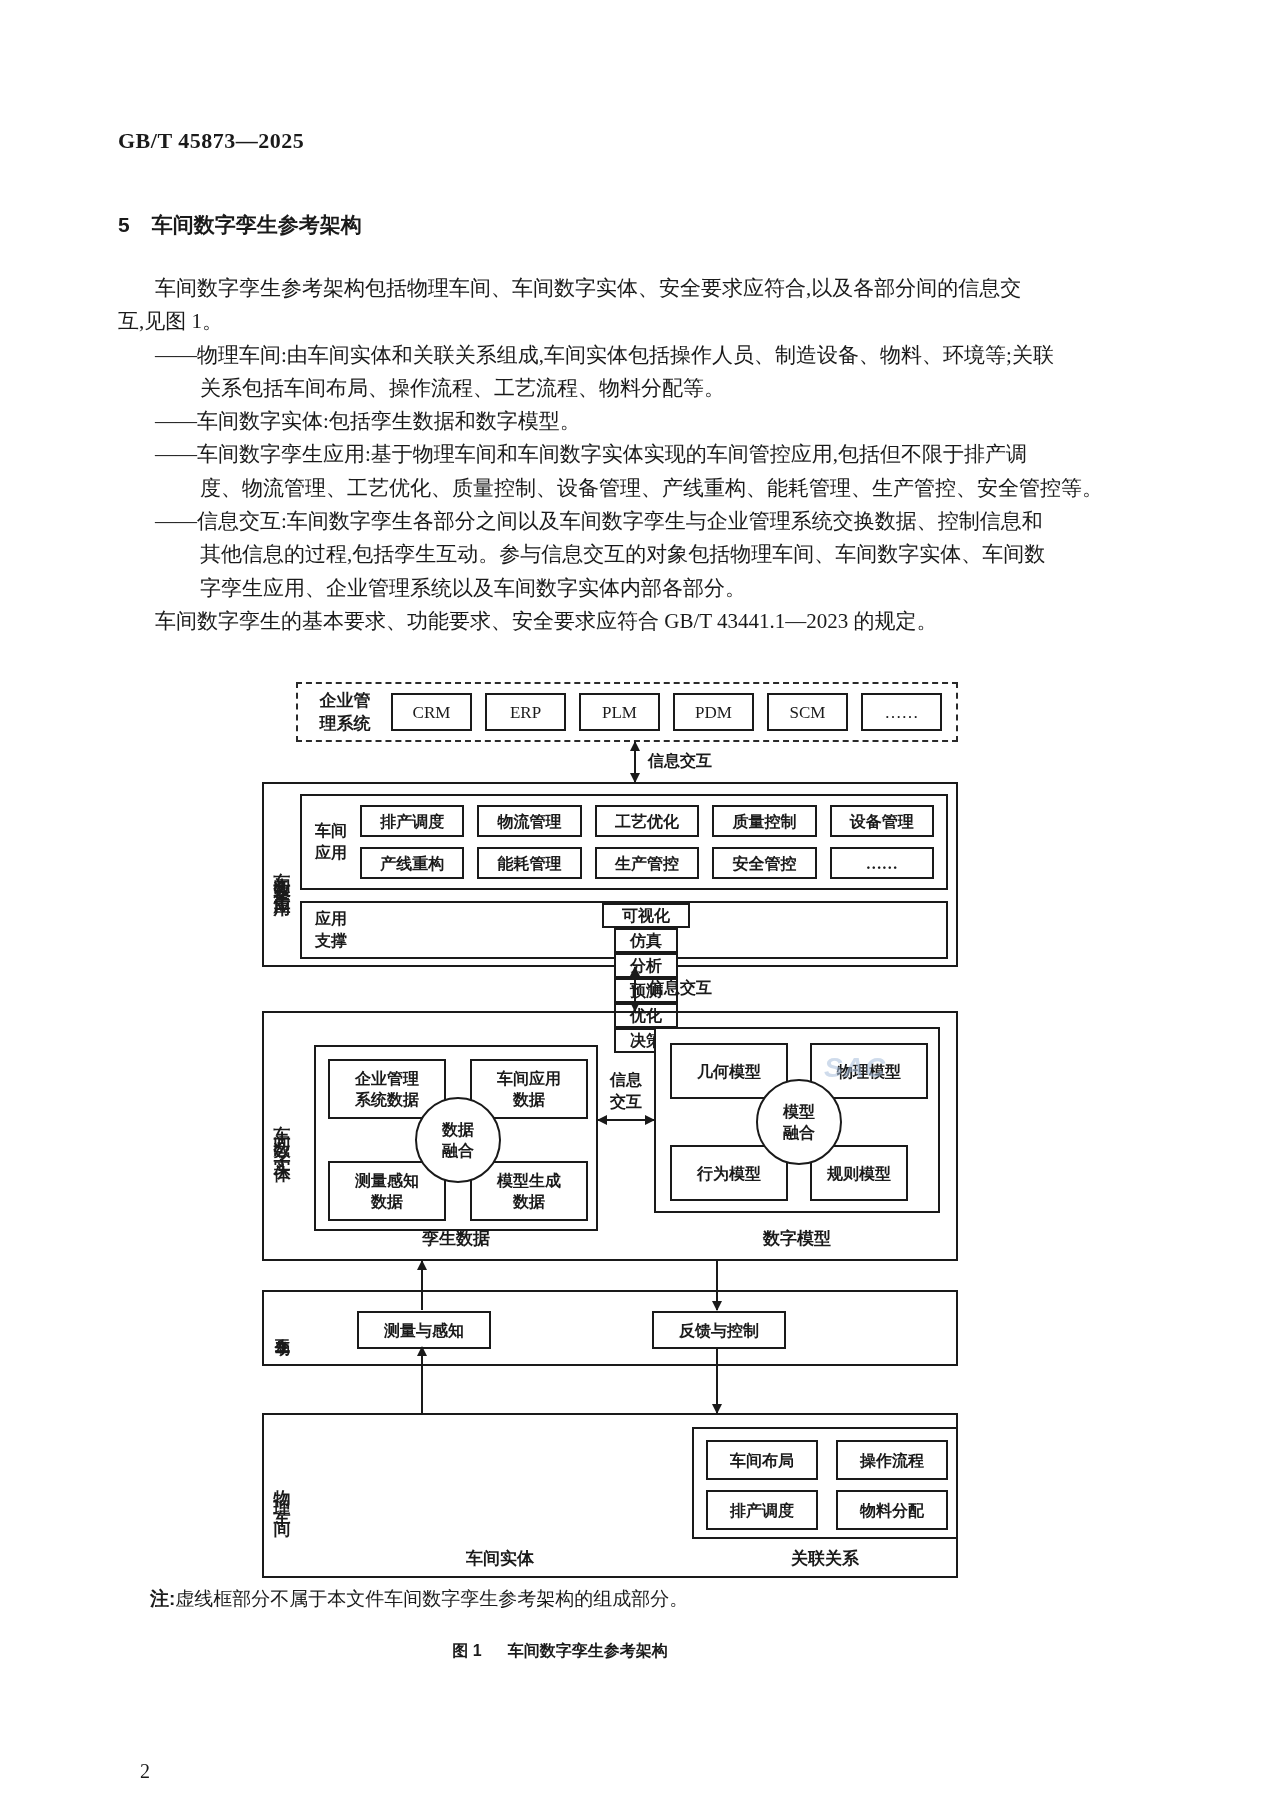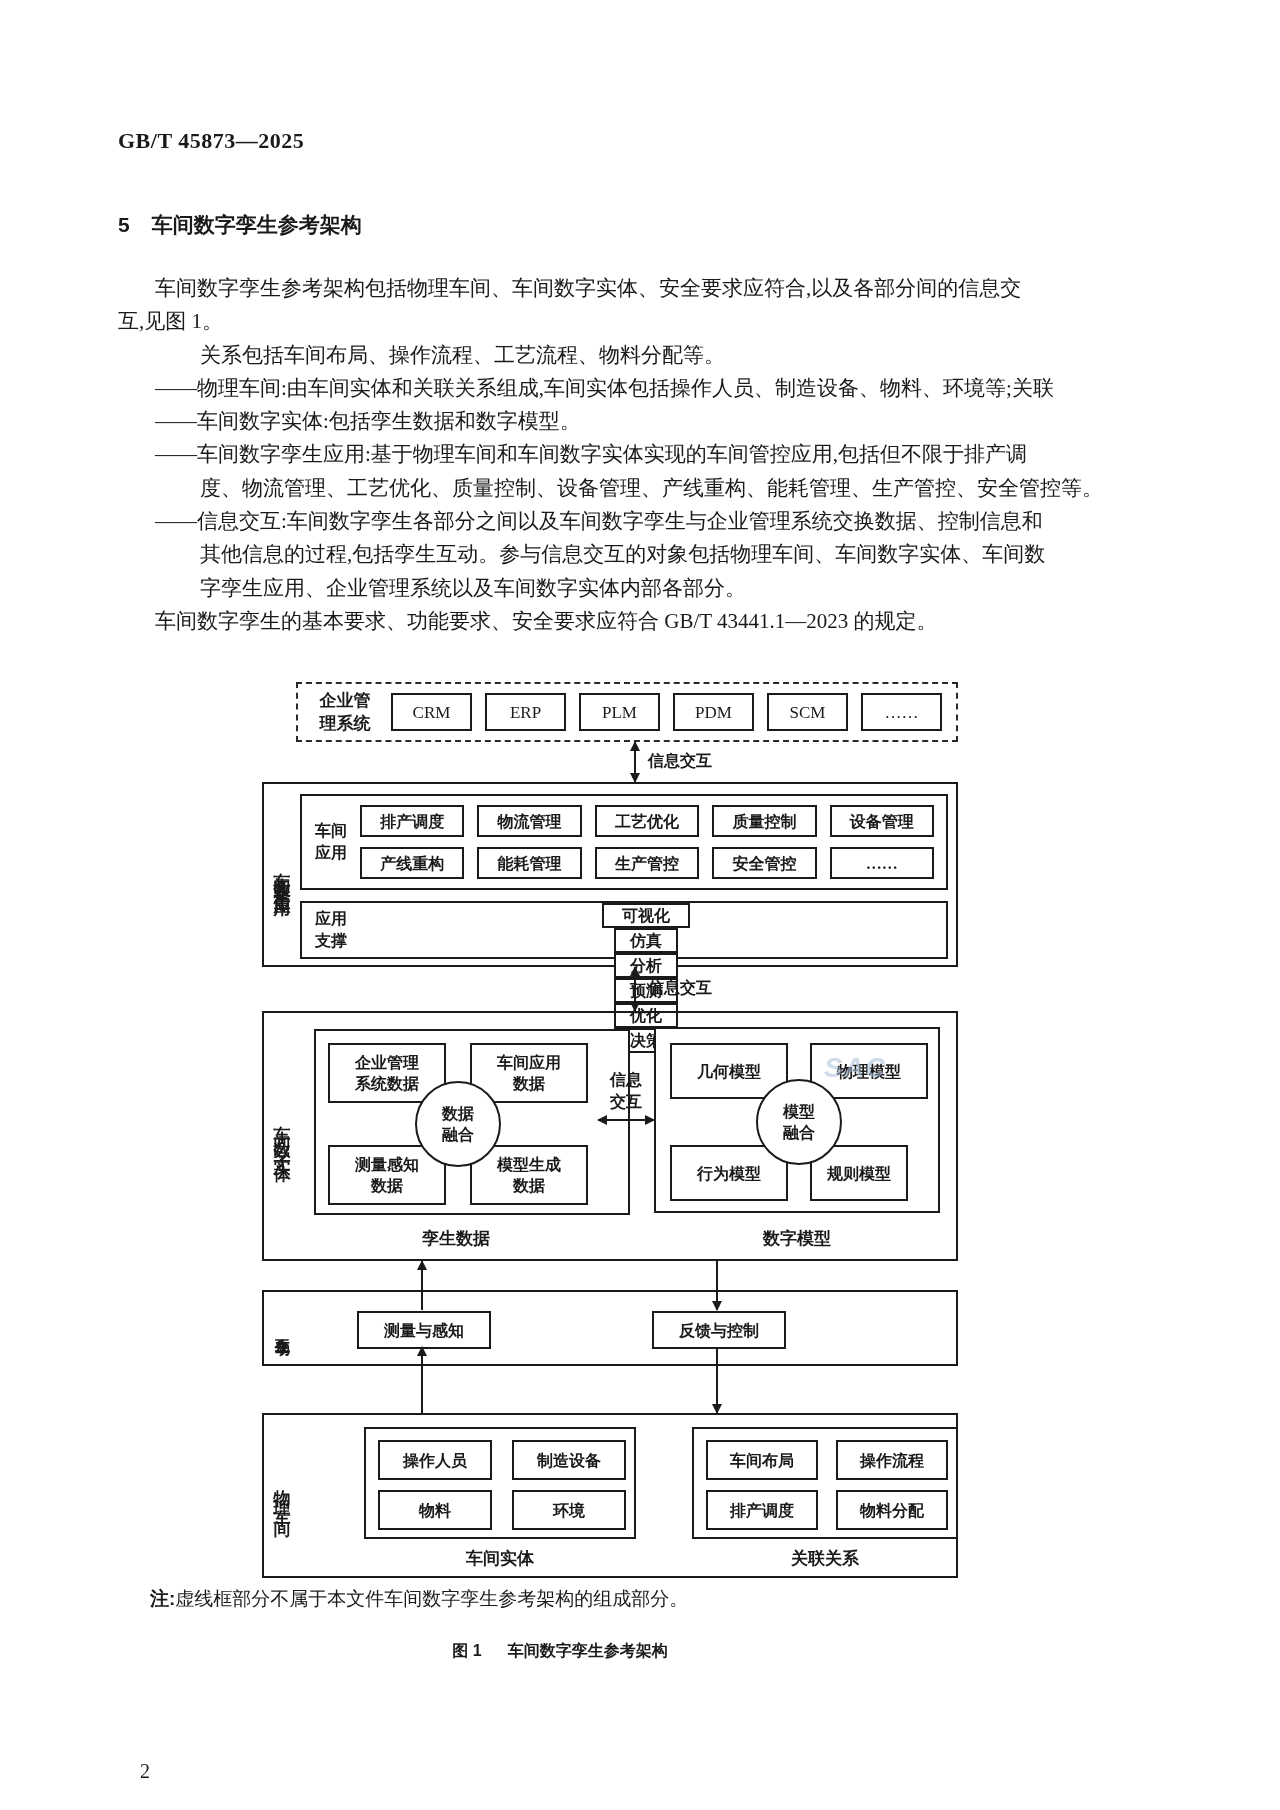--- a/index.html
+++ b/index.html
@@ -94,22 +94,22 @@
 
 <div class="hdr">GB/T 45873—2025</div>
 
 <div class="sec-head">
   <span class="num">5</span><span>车间数字孪生参考架构</span>
 </div>
 
 <div class="body-text">
   <div class="ln ind2">车间数字孪生参考架构包括物理车间、车间数字实体、安全要求应符合,以及各部分间的信息交</div>
   <div class="ln ind0">互,见图 1。</div>
+  <div class="ln ind2">——物理车间:由车间实体和关联关系组成,车间实体包括操作人员、制造设备、物料、环境等;关联</div>
   <div class="ln ind3">关系包括车间布局、操作流程、工艺流程、物料分配等。</div>
-  <div class="ln ind2">——物理车间:由车间实体和关联关系组成,车间实体包括操作人员、制造设备、物料、环境等;关联</div>
   <div class="ln ind2">——车间数字实体:包括孪生数据和数字模型。</div>
   <div class="ln ind2">——车间数字孪生应用:基于物理车间和车间数字实体实现的车间管控应用,包括但不限于排产调</div>
   <div class="ln ind3">度、物流管理、工艺优化、质量控制、设备管理、产线重构、能耗管理、生产管控、安全管控等。</div>
   <div class="ln ind2">——信息交互:车间数字孪生各部分之间以及车间数字孪生与企业管理系统交换数据、控制信息和</div>
   <div class="ln ind3">其他信息的过程,包括孪生互动。参与信息交互的对象包括物理车间、车间数字实体、车间数</div>
   <div class="ln ind3">字孪生应用、企业管理系统以及车间数字实体内部各部分。</div>
   <div class="ln ind2">车间数字孪生的基本要求、功能要求、安全要求应符合 GB/T 43441.1—2023 的规定。</div>
 </div>
 
 <div class="fig">
@@ -165,21 +165,21 @@
       </div>
     </div>
   </div>
 
   <div class="varrow ht hb" style="left:372px;top:285px;height:44px;"></div>
   <div class="arrow-lbl" style="left:386px;top:296px;">信息交互</div>
 
   <div class="sect" style="top:329px;height:250px;">
     <div class="vlabel" style="font-size:17px;letter-spacing:8px;">车间数字实体</div>
 
-    <div class="inbox" style="left:50px;top:16px;width:316px;height:186px;">
+    <div class="inbox" style="left:50px;top:32px;width:284px;height:186px;">
       <div class="box two abs" style="left:12px;top:12px;width:118px;height:60px;">
         <span>企业管理</span>
           <span>系统数据</span>
       </div>
       <div class="box two abs" style="left:154px;top:12px;width:118px;height:60px;">
         <span>车间应用</span>
           <span>数据</span>
       </div>
       <div class="box two abs" style="left:12px;top:114px;width:118px;height:60px;">
         <span>测量感知</span>
@@ -223,26 +223,20 @@
     <div class="box abs" style="left:93px;top:19px;width:134px;height:38px;">测量与感知</div>
     <div class="box abs" style="left:388px;top:19px;width:134px;height:38px;">反馈与控制</div>
   </div>
 
   <div class="varrow ht" style="left:159px;top:665px;height:66px;"></div>
   <div class="varrow hb" style="left:454px;top:665px;height:66px;"></div>
 
   <div class="sect" style="top:731px;height:165px;">
     <div class="vlabel" style="font-size:17px;letter-spacing:10px;">物理车间</div>
 
-    <div class="inbox" style="left:100px;top:12px;width:272px;height:112px;">
-      <div class="box abs" style="left:12px;top:11px;width:114px;height:40px;">操作人员</div>
-      <div class="box abs" style="left:146px;top:11px;width:114px;height:40px;">制造设备</div>
-      <div class="box abs" style="left:12px;top:61px;width:114px;height:40px;">物料</div>
-      <div class="box abs" style="left:146px;top:61px;width:114px;height:40px;">环境</div>
-    </div>
     <div class="caption" style="left:100px;top:132px;width:272px;">车间实体</div>
 
     <div class="inbox" style="left:428px;top:12px;width:266px;height:112px;">
       <div class="box abs" style="left:12px;top:11px;width:112px;height:40px;">车间布局</div>
       <div class="box abs" style="left:142px;top:11px;width:112px;height:40px;">操作流程</div>
       <div class="box abs" style="left:12px;top:61px;width:112px;height:40px;">排产调度</div>
       <div class="box abs" style="left:142px;top:61px;width:112px;height:40px;">物料分配</div>
     </div>
     <div class="caption" style="left:428px;top:132px;width:266px;">关联关系</div>
   </div>

